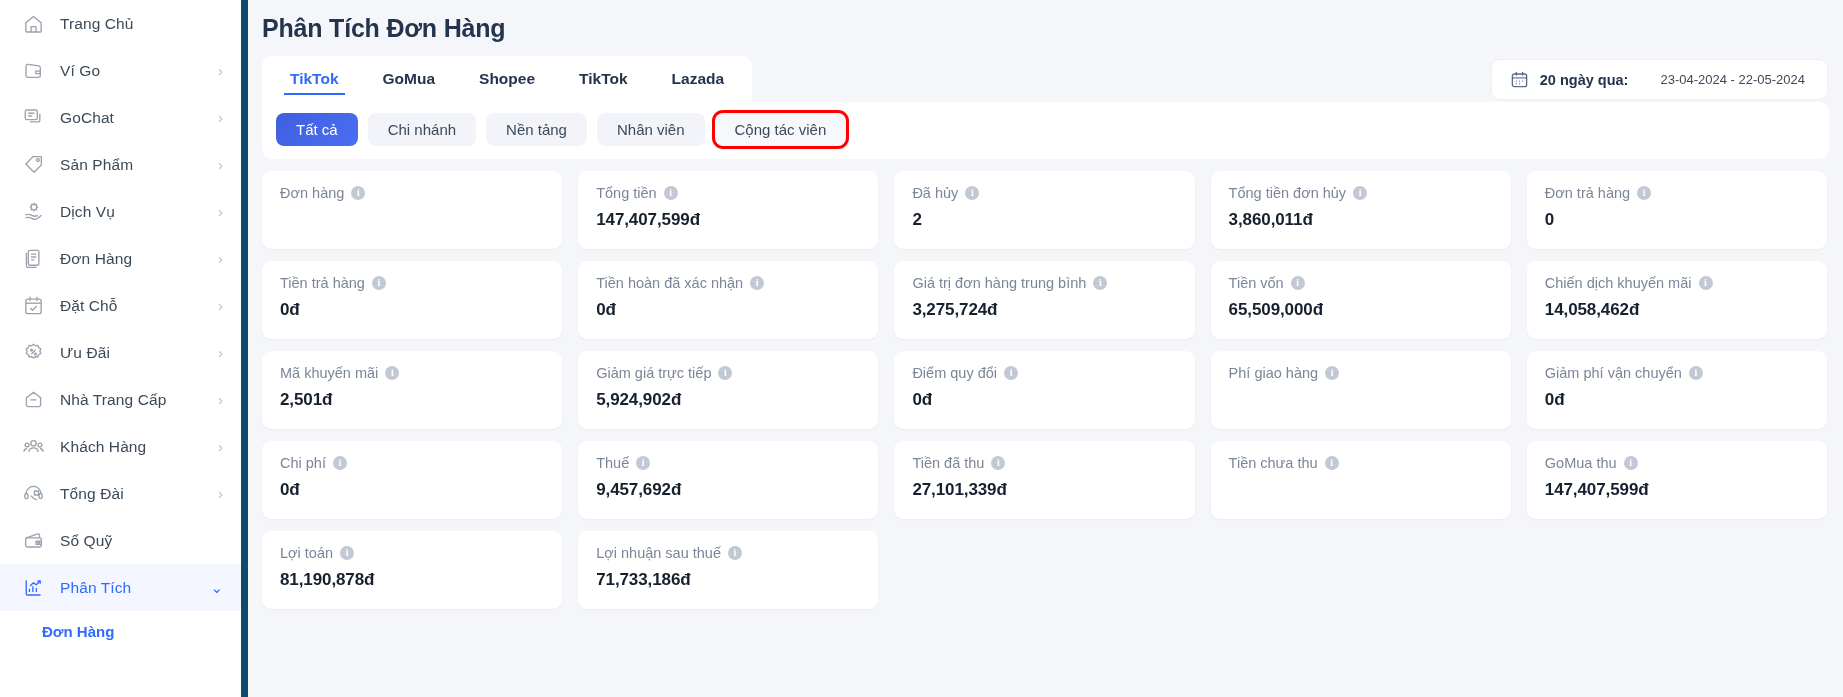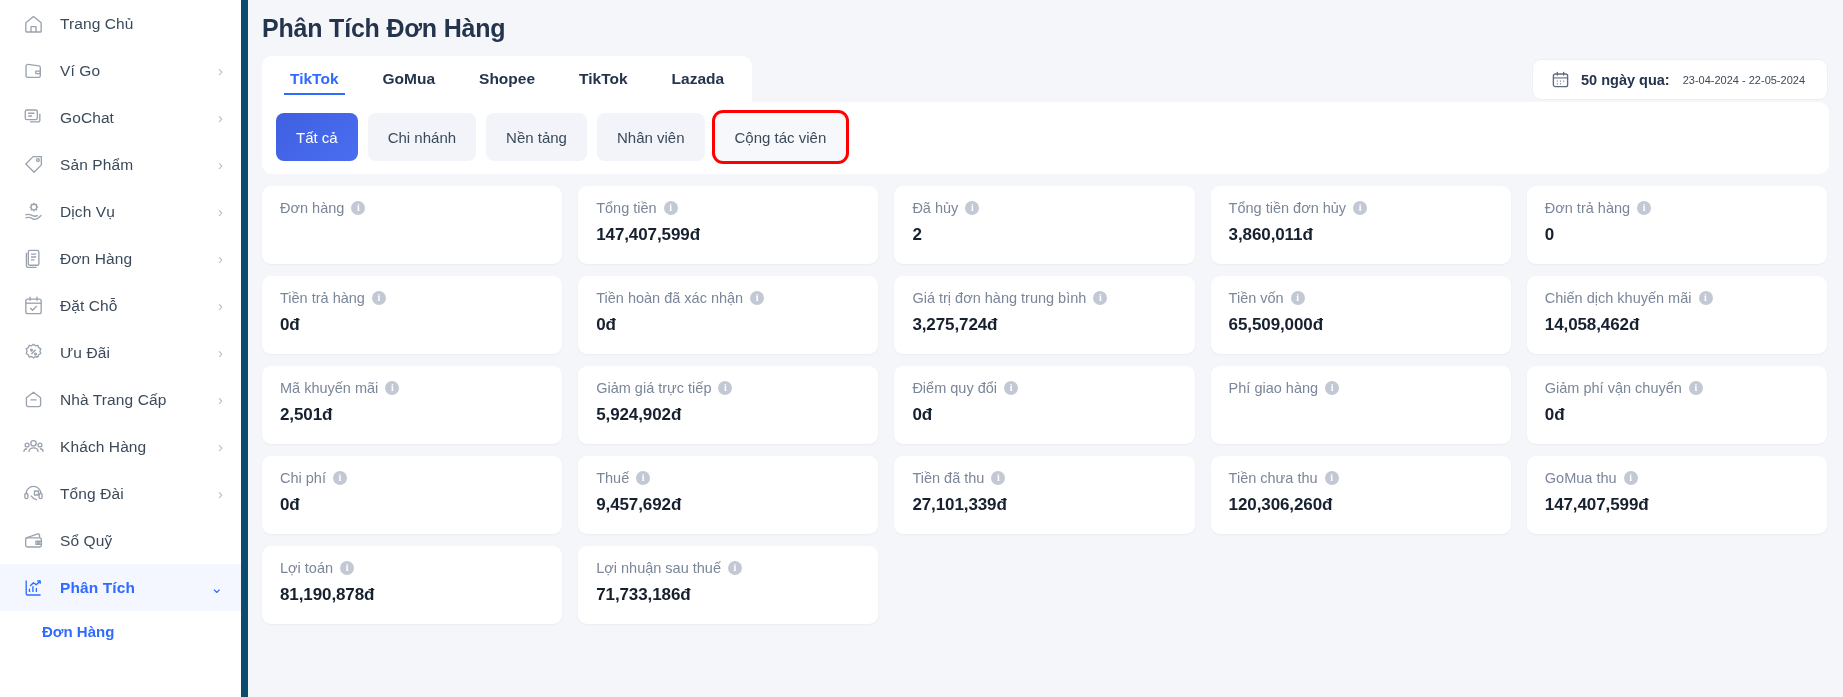--- a/index.html
+++ b/index.html
@@ -58,21 +58,21 @@
     font-size: 15px;
     line-height: 1;
     font-weight: 400;
     margin-left: 6px;
   }
   .nav-item.active {
     background: #f4f7ff;
   }
   .nav-item.active .label {
     color: #2f6bff;
-    font-weight: bold;
+    font-weight: normal;
   }
   .nav-item.active .ico { color: #2f6bff; }
   .nav-item.active .chev { color: #2f6bff; }
   .nav-sub {
     height: 40px;
     display: flex;
     align-items: center;
     padding-left: 42px;
     background: #ffffff;
     cursor: pointer;
@@ -148,39 +148,39 @@
     cursor: pointer;
     box-shadow: 0 0 0 1px #eceff4;
   }
   .daterange .cal { color: #5d6b80; display: flex; }
   .daterange .dr-label {
     font-size: 14.5px;
     font-weight: bold;
     color: #24344d;
   }
   .daterange .dr-value {
-    font-size: 11px;
+    font-size: 13px;
     color: #3b4a5a;
-    margin-left: 2px;
+    margin-left: 21px;
   }
 
   
   .pillbar {
     background: #ffffff;
     margin: 0 14px 0 14px;
     border-bottom-left-radius: 10px;
     border-bottom-right-radius: 10px;
     border-top-right-radius: 10px;
     padding: 11px 14px 13px 14px;
     display: flex;
     align-items: center;
     gap: 10px;
   }
   .pill {
-    height: 48px;
+    height: 33px;
     display: flex;
     align-items: center;
     padding: 0 20px;
     border-radius: 8px;
     background: #f2f4f9;
     color: #3b4a5a;
     font-size: 15px;
     cursor: pointer;
     white-space: nowrap;
   }
@@ -418,21 +418,21 @@
             <rect x="3" y="5" width="18" height="16" rx="2.5"></rect>
             <path d="M3 10h18" stroke-width="1.4"></path>
             <path d="M8 3.2v3.2M16 3.2v3.2" stroke-linecap="round"></path>
             <circle cx="8" cy="14" r=".85" fill="currentColor" stroke="none"></circle>
             <circle cx="12" cy="14" r=".85" fill="currentColor" stroke="none"></circle>
             <circle cx="16" cy="14" r=".85" fill="currentColor" stroke="none"></circle>
             <circle cx="8" cy="17.5" r=".85" fill="currentColor" stroke="none"></circle>
             <circle cx="12" cy="17.5" r=".85" fill="currentColor" stroke="none"></circle>
           </svg>
         </span>
-        <span class="dr-label">50 ngày qua:</span>
+        <span class="dr-label">20 ngày qua:</span>
         <span class="dr-value">23-04-2024 - 22-05-2024</span>
       </div>
     </div>
 
     <div class="pillbar" id="pill-list">
         <div class="pill active">Tất cả</div>
         <div class="pill">Chi nhánh</div>
         <div class="pill">Nền tảng</div>
         <div class="pill">Nhân viên</div>
         <div class="pill highlight">Cộng tác viên</div>
@@ -561,21 +561,20 @@
             <span class="c-label">Tiền đã thu</span>
             <span class="c-info">i</span>
           </div>
           <div class="c-value">27,101,339đ</div>
         </div>
         <div class="card">
           <div class="c-head">
             <span class="c-label">Tiền chưa thu</span>
             <span class="c-info">i</span>
           </div>
-          <div class="c-value">120,306,260đ</div>
         </div>
         <div class="card">
           <div class="c-head">
             <span class="c-label">GoMua thu</span>
             <span class="c-info">i</span>
           </div>
           <div class="c-value">147,407,599đ</div>
         </div>
         <div class="card">
           <div class="c-head">

